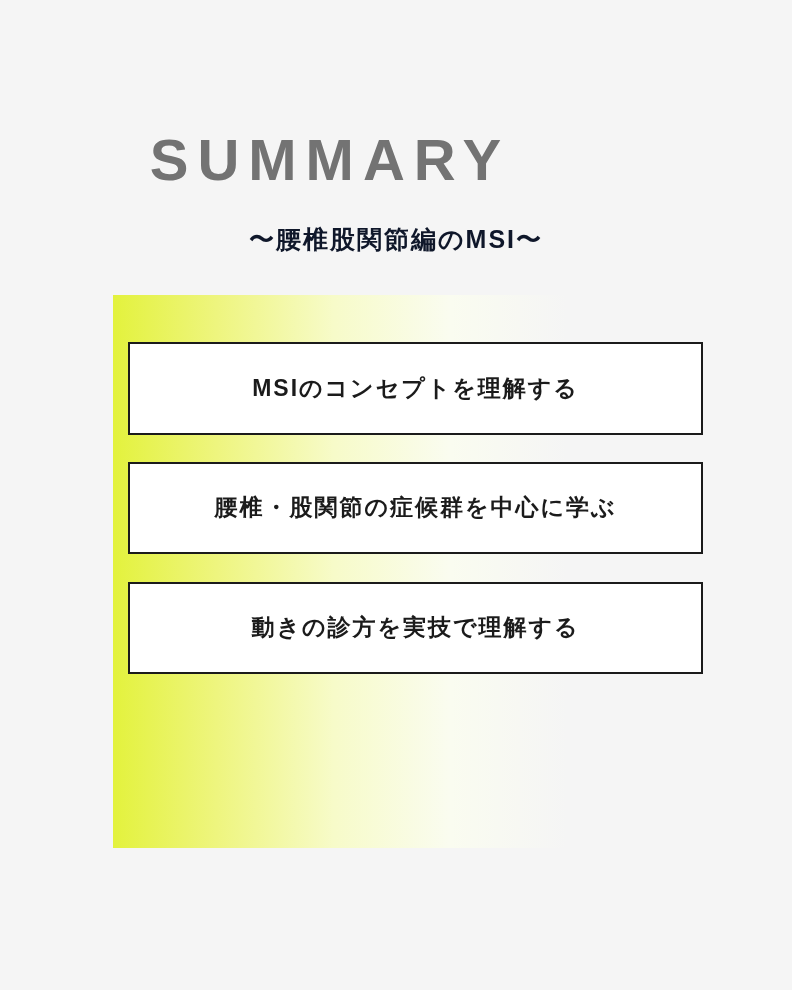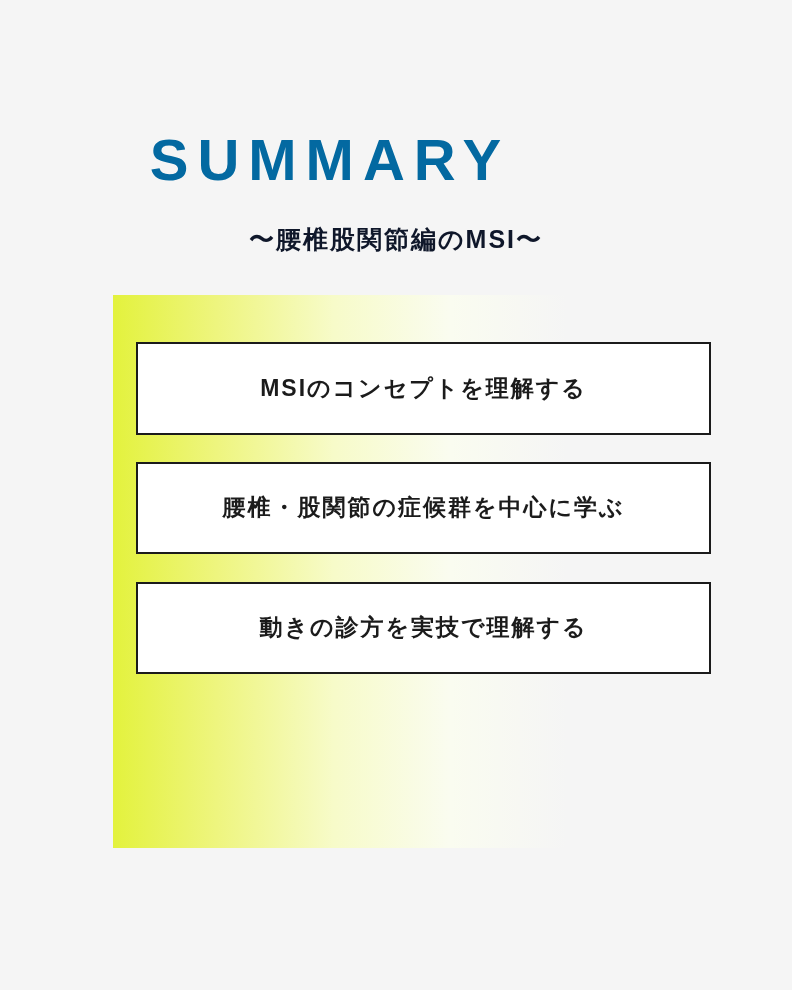--- a/index.html
+++ b/index.html
@@ -24,21 +24,21 @@
 
   .title {
     position: absolute;
     top: 131px;
     left: 0;
     width: 660px;
     text-align: center;
     font-size: 58px;
     font-weight: 700;
     letter-spacing: 9px;
-    color: #0369a1;
+    color: #737373;
     line-height: 1.0;
   }
 
   .subtitle {
     position: absolute;
     top: 224px;
     left: 0;
     width: 792px;
     text-align: center;
     font-size: 25px;
@@ -52,21 +52,21 @@
     position: absolute;
     left: 113px;
     top: 295px;
     width: 582px;
     height: 553px;
     background: linear-gradient(to right, #e3f23d 0%, #eef57f 18%, #f7fbc9 38%, #fafcf0 58%, #f5f5f5 78%, #f5f5f5 100%);
   }
 
   .items {
     position: absolute;
-    left: 136px;
+    left: 128px;
     top: 295px;
     width: 575px;
     height: 553px;
   }
 
   .item {
     position: absolute;
     left: 0;
     width: 575px;
     background: #ffffff;

